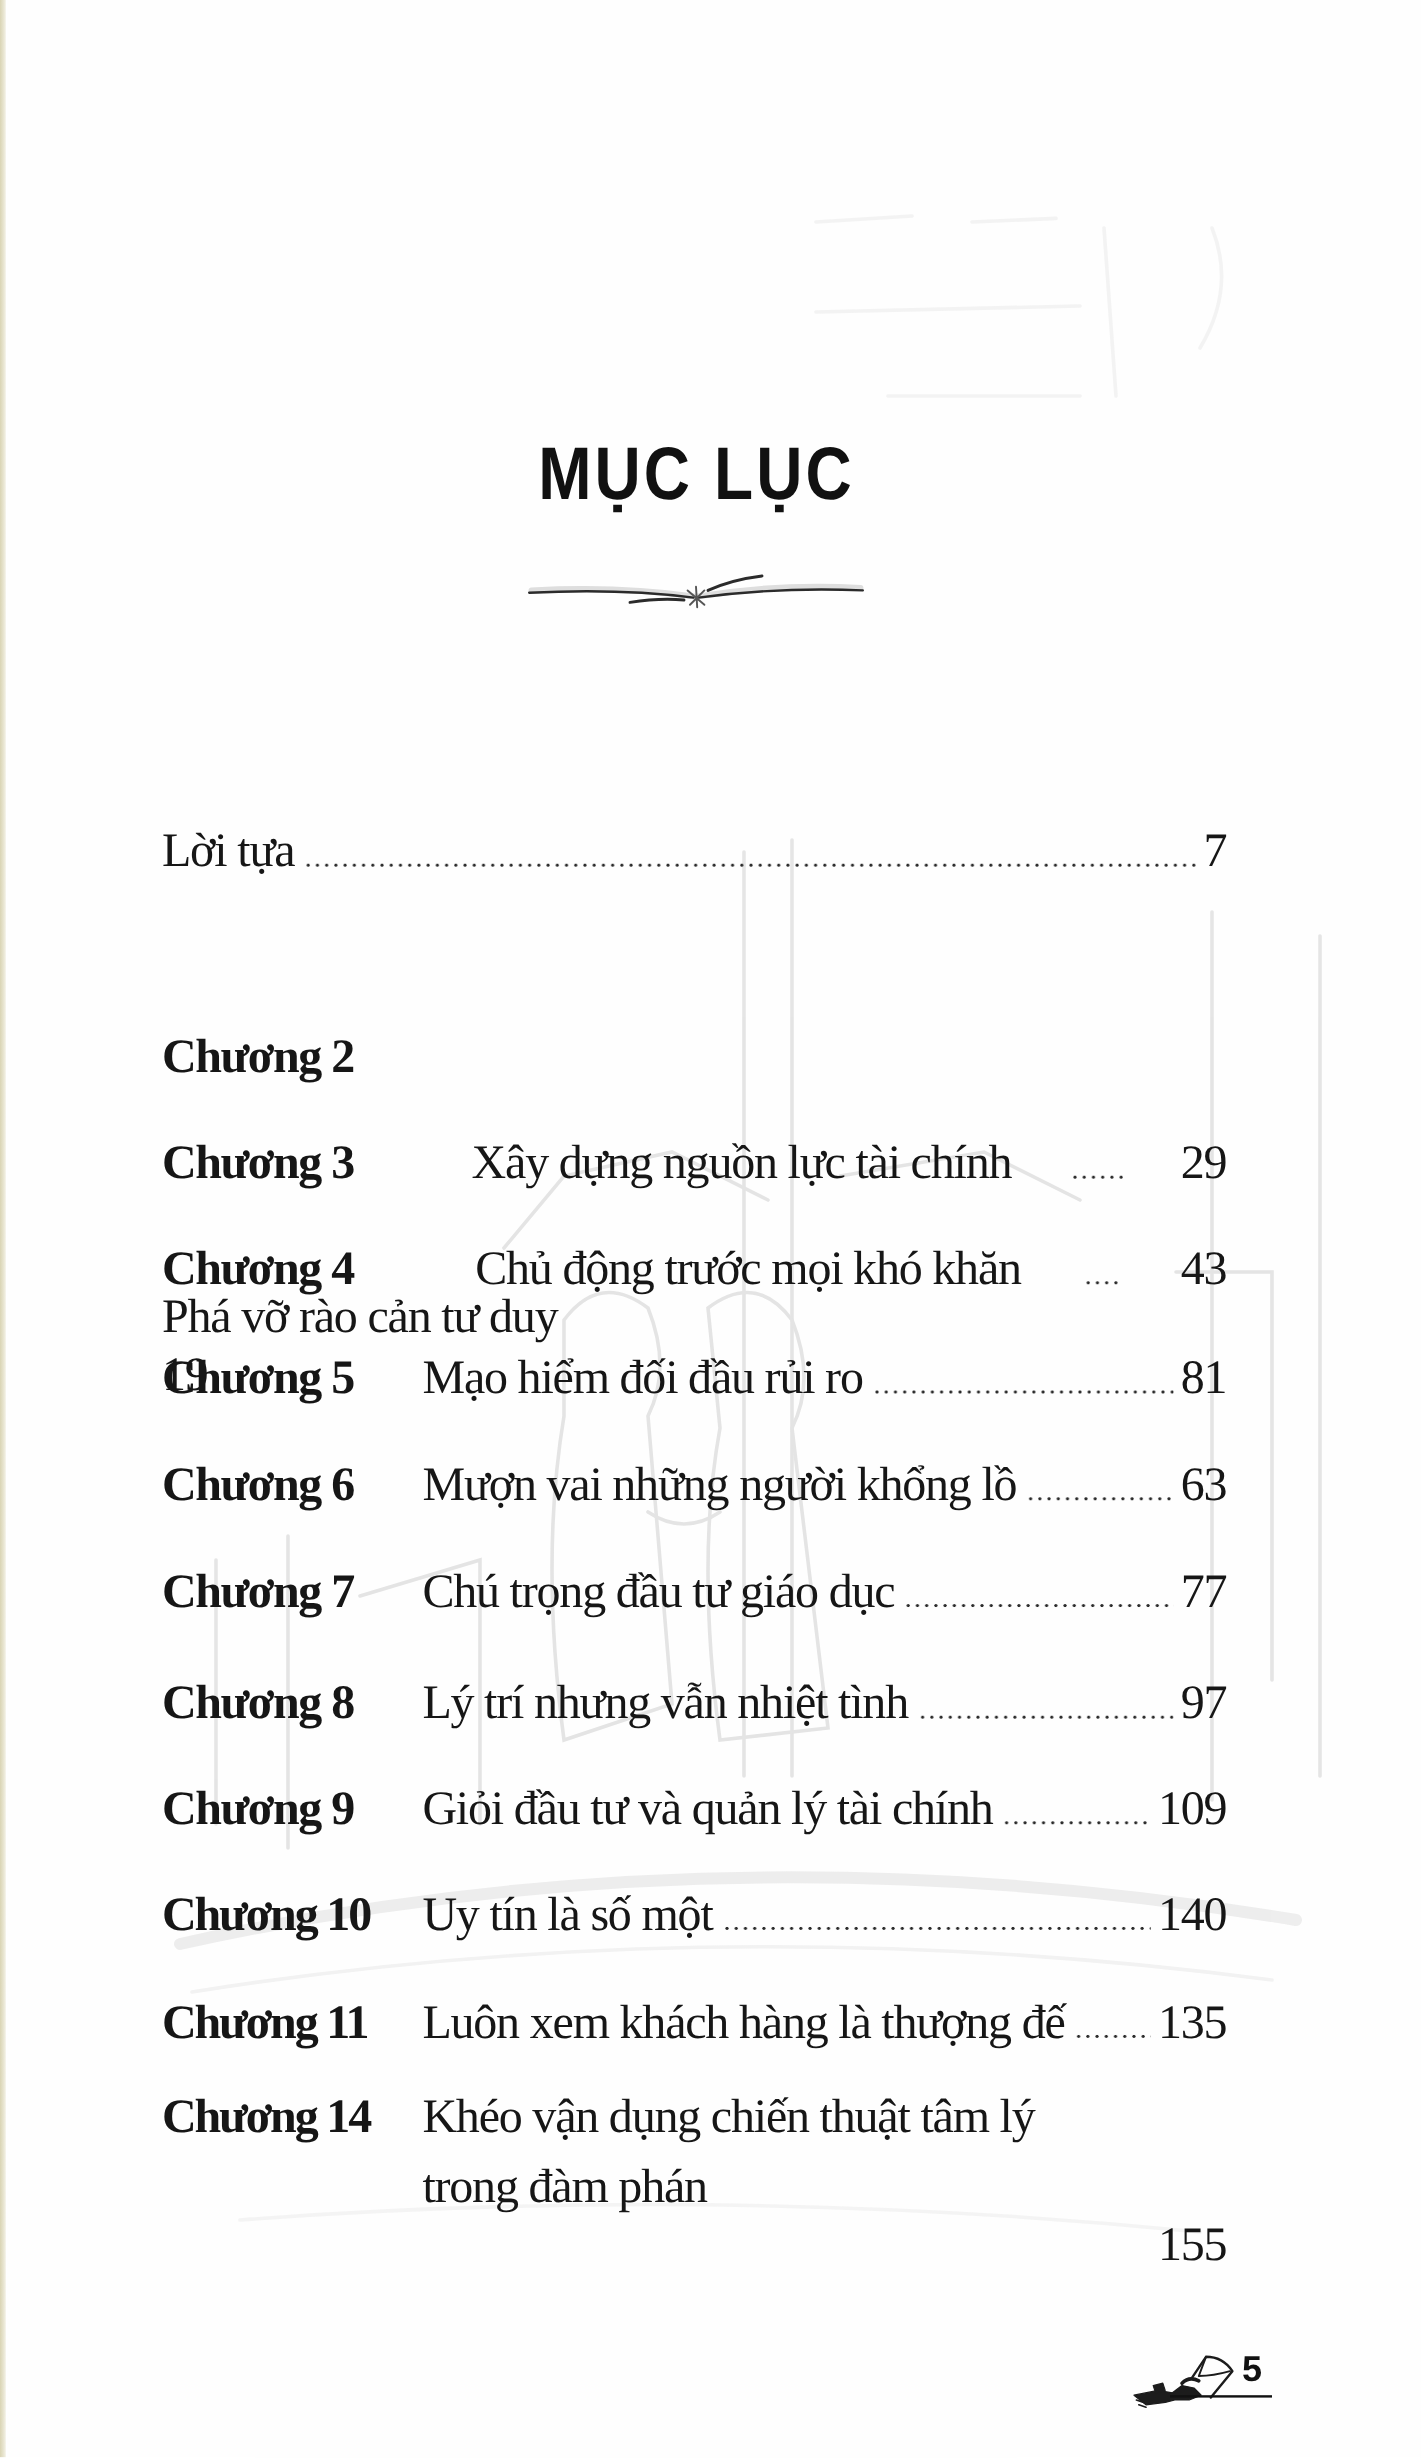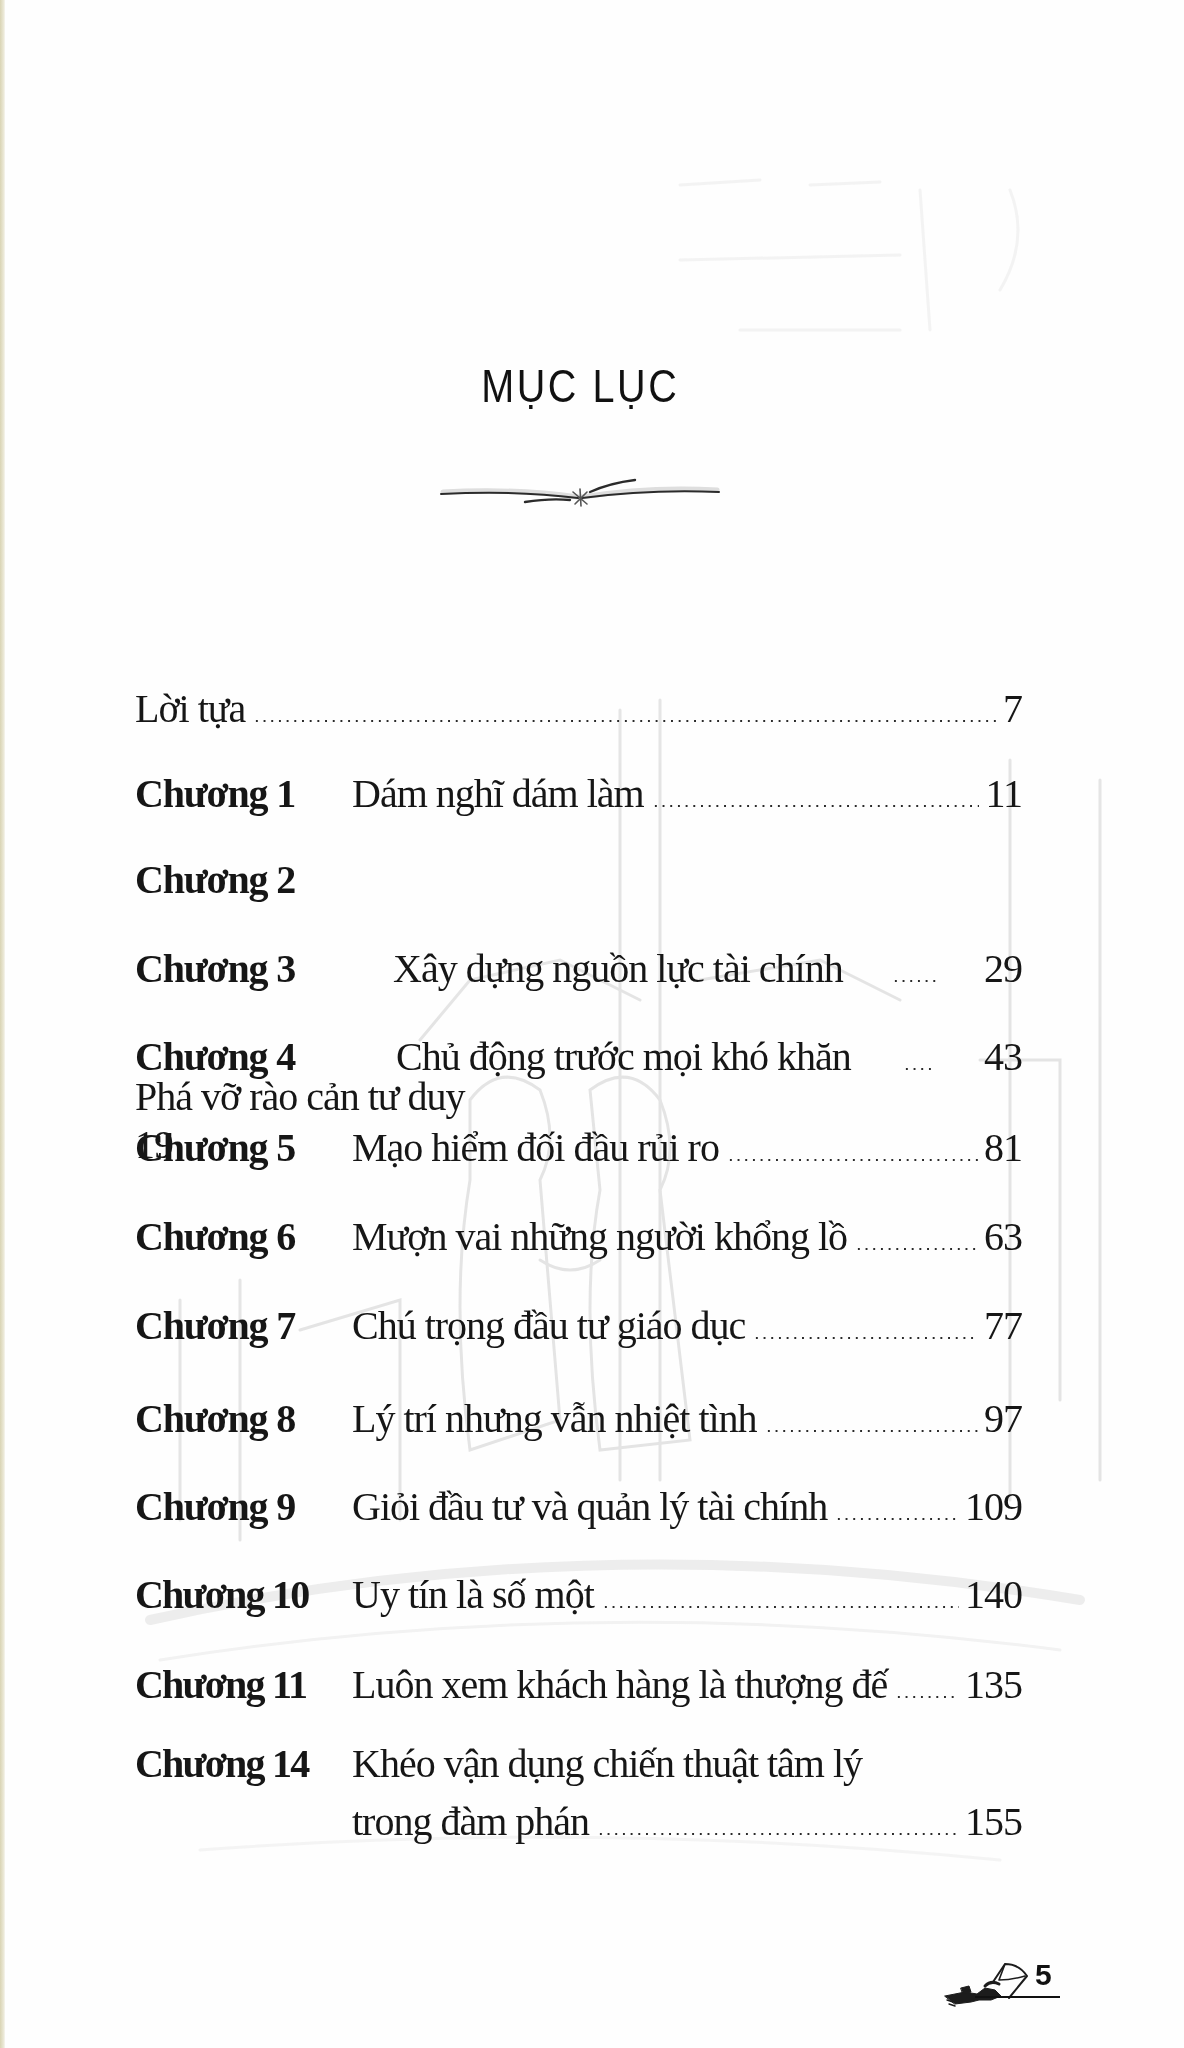--- a/index.html
+++ b/index.html
@@ -23,26 +23,26 @@
   }
   .bg-sketch {
     position: absolute;
     left: 0; top: 0;
     width: 1184px; height: 2048px;
     pointer-events: none;
   }
   .title {
     position: absolute;
     left: 0;
-    top: 350px;
+    top: 360px;
     width: 1160px;
     text-align: center;
     font-family: "Liberation Sans", sans-serif;
-    font-weight: normal;
-    font-size: 46px;
+    font-weight: bold;
+    font-size: 62px;
     line-height: 72px;
     letter-spacing: 3px;
     color: #111;
   }
   .title span {
     display: inline-block;
     transform: scaleX(0.86);
     transform-origin: center;
   }
   .ornament {
@@ -104,20 +104,21 @@
   .multi-line1 {
     white-space: nowrap;
     letter-spacing: -1px;
     line-height: 48px;
     height: 58px;
   }
   .multi-line2 {
     display: flex;
     line-height: 48px;
     height: 48px;
+    flex-direction: column;
   }
   .footer {
     position: absolute;
     left: 935px;
     top: 1950px;
     width: 130px;
     height: 60px;
   }
   .footer-page {
     position: absolute;
@@ -185,26 +186,20 @@
       <path d="M138 22 L152 34 M152 22 L140 34 M145 19 L146 36" stroke="#555" stroke-width="1.6"></path>
     </g>
   </svg>
 
   <div class="toc-row" style="top:685px;">
     <span class="toc-title preface">Lời tựa</span>
     <span class="toc-leader"></span>
     <span class="toc-page">7</span>
   </div>
 
-  <div class="toc-row" style="top:770px;">
-    <span class="toc-label">Chương 1</span>
-    <span class="toc-title">Dám nghĩ dám làm</span>
-    <span class="toc-leader"></span>
-    <span class="toc-page">11</span>
-  </div>
 
   <div class="toc-row" style="top:856px;flex-direction:column;">
     <span class="toc-label">Chương 2</span>
     <span class="toc-title">Phá vỡ rào cản tư duy</span>
     <span class="toc-leader"></span>
     <span class="toc-page">19</span>
   </div>
 
   <div class="toc-row" style="top:945px;gap:41px;">
     <span class="toc-label">Chương 3</span>

